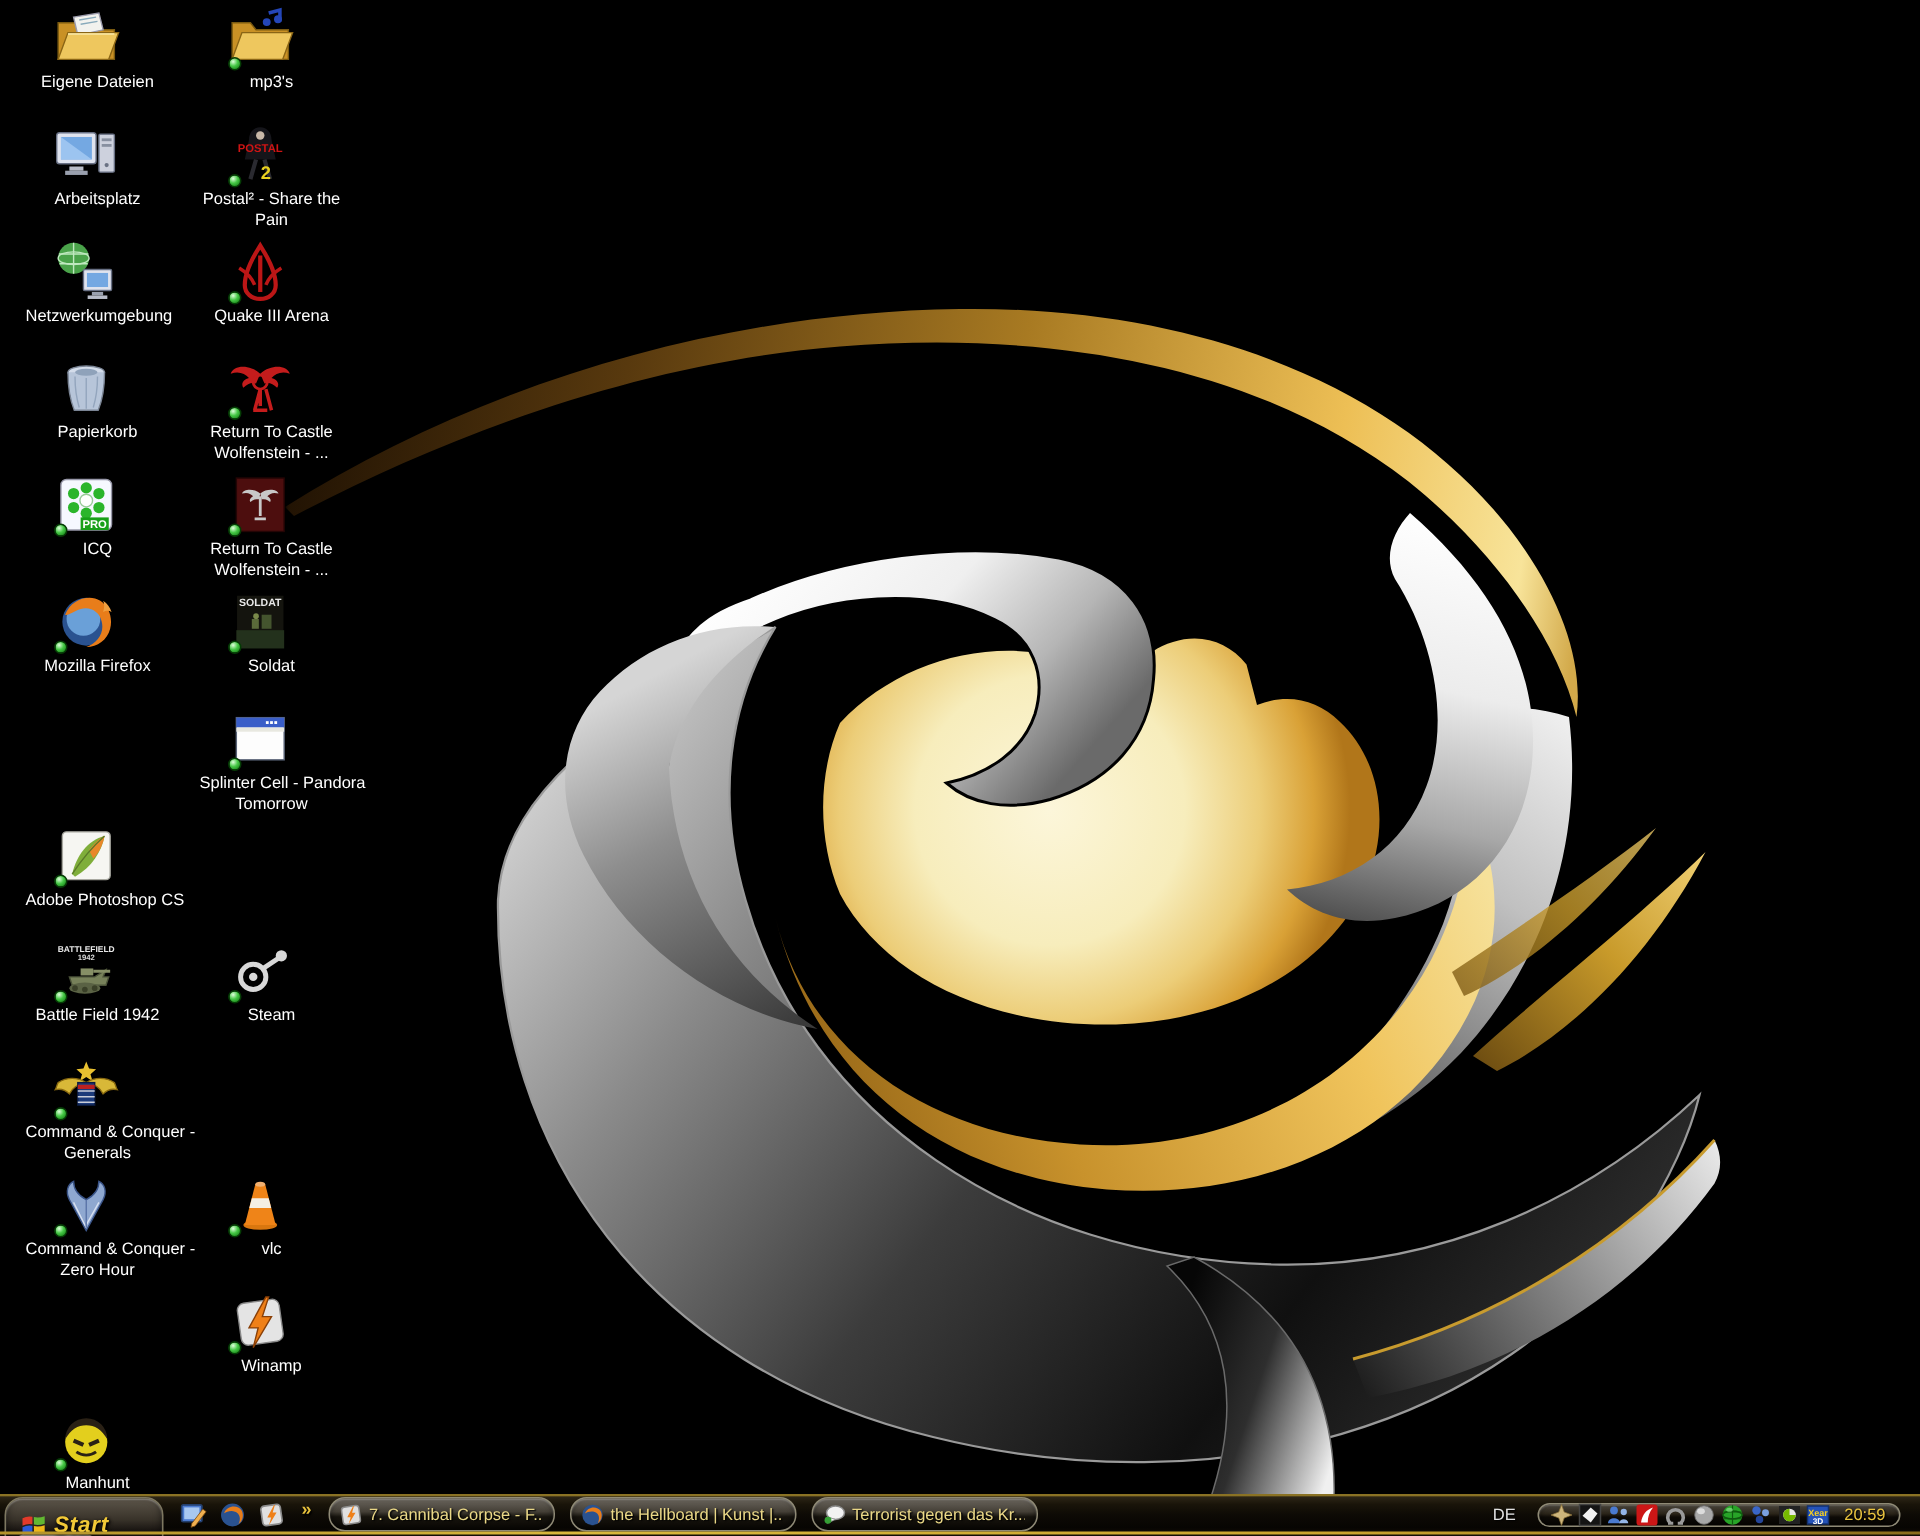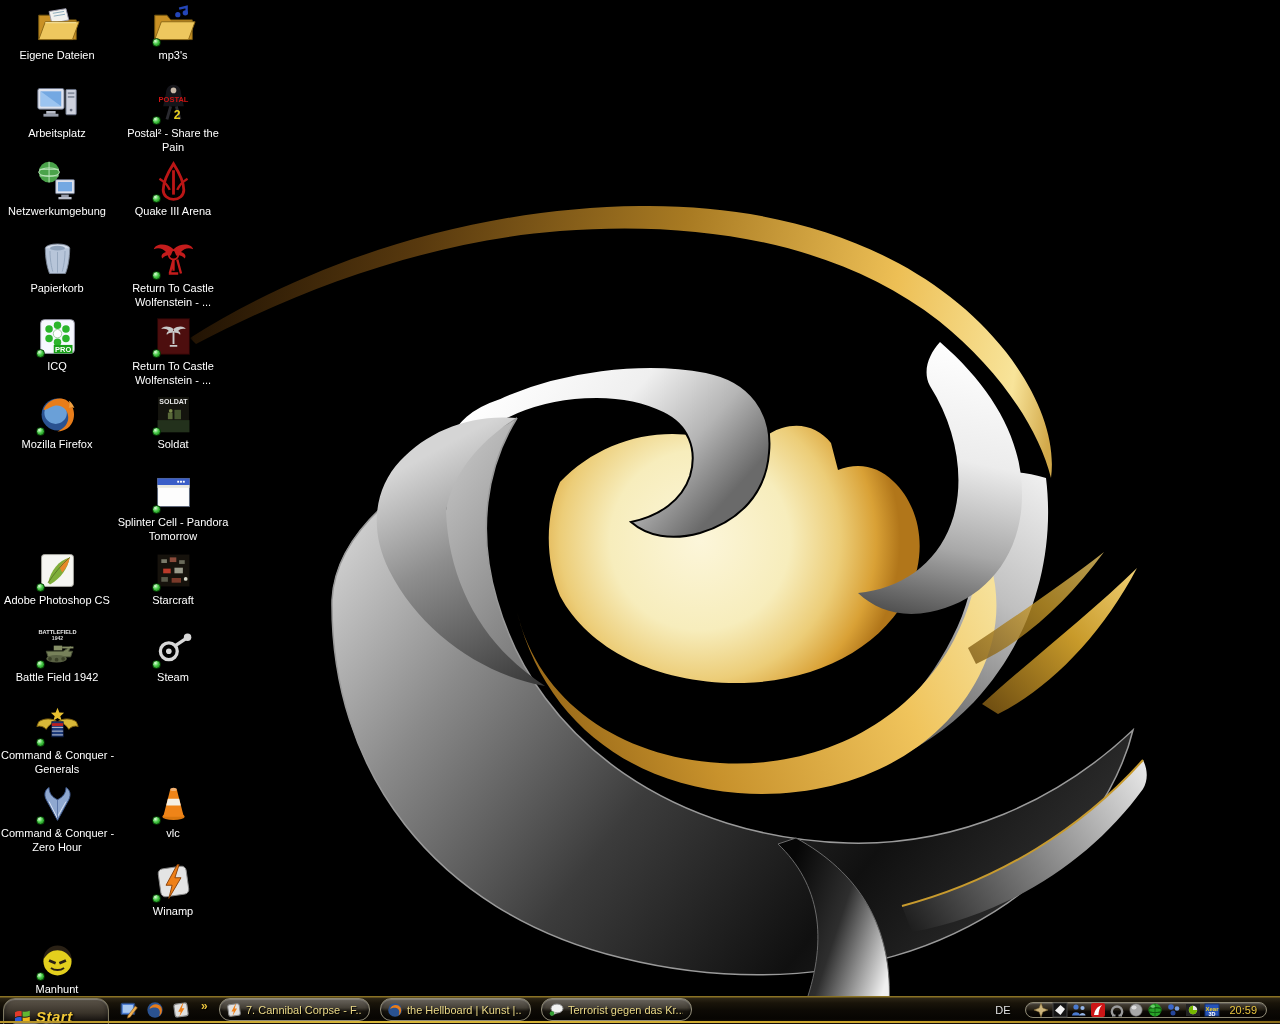--- a/index.html
+++ b/index.html
@@ -9,21 +9,21 @@
 
   
   #icon-grid { position:absolute; inset:0; }
   .dicon { position:absolute; width:112px; text-align:center; cursor:pointer; }
   .dicon .ic { width:45px; height:45px; margin:0 auto; position:relative; }
   .dicon .ic svg { width:45px; height:45px; filter:drop-shadow(1px 1px 1px rgba(0,0,0,.85)); }
   .badge { position:absolute; left:1px; bottom:1px; width:9px; height:9px; border-radius:50%;
            background:radial-gradient(circle at 35% 30%, #dfffdc, #46c846 45%, #0b6e0b);
            border:1px solid #053c05; }
   .dlabel { margin-top:1px; font-size:11px; line-height:13.5px; color:#fff; white-space:pre;
-            text-shadow:1px 1px 2px #000, 0 0 4px #000, 0 0 4px #000; }
+            text-shadow:1px 1px 2px #000, 0 0 4px #000, 0 0 4px #000;padding-left:16px; }
 
   
   #taskbar { position:absolute; left:0; right:0; bottom:0; height:28px; z-index:5;
     background:linear-gradient(180deg,#8a7224 0,#8a7224 1px,#2c2516 2px,#191409 7px,#0d0a05 50%,#070502 80%,#140f07 100%); }
   #taskbar::after { content:""; position:absolute; left:0; right:0; bottom:1px; height:2px;
     background:linear-gradient(90deg,#b3922a,#d9b83c 30%,#caa42e 70%,#8a6d1c); }
 
   .start-btn { position:absolute; left:3px; top:2px; height:37px; width:106px; border-radius:12px;
     border:1px solid #7d7760; display:flex; align-items:center; padding-left:10px; gap:5px; cursor:pointer;
     background:linear-gradient(180deg,#5c554a,#39332a 40%,#171310 62%,#0d0a07);
@@ -341,34 +341,20 @@
             <rect x="7" y="9" width="34" height="30" fill="#fdfdfd" stroke="#5a6478"></rect>
             <rect x="7" y="9" width="34" height="7" fill="#3a5ec8"></rect>
             <rect x="34" y="11.5" width="2" height="2" fill="#fff"></rect>
             <rect x="31" y="11.5" width="2" height="2" fill="#fff"></rect>
             <rect x="28" y="11.5" width="2" height="2" fill="#fff"></rect>
             <rect x="7" y="16" width="34" height="3" fill="#e8e8e0"></rect>
           </svg><span class="badge"></span></div>
       <div class="dlabel">Splinter Cell - Pandora
 Tomorrow</div>
     </div>
-      <div class="dicon" style="left: 117px; top: 548px;">
-      <div class="ic"><svg viewBox="0 0 48 48">
-            <rect x="7" y="7" width="34" height="34" fill="#16120c"></rect>
-            <rect x="11" y="12" width="6" height="4" fill="#7a7a6a"></rect>
-            <rect x="20" y="10" width="7" height="5" fill="#8a4a3a"></rect>
-            <rect x="30" y="13" width="6" height="4" fill="#6a6a5a"></rect>
-            <rect x="13" y="22" width="8" height="5" fill="#bb3a2a"></rect>
-            <rect x="25" y="21" width="9" height="6" fill="#9a9a8a"></rect>
-            <rect x="11" y="31" width="7" height="5" fill="#5a5a4a"></rect>
-            <rect x="22" y="32" width="10" height="5" fill="#7a3a2a"></rect>
-            <circle cx="37" cy="33" r="2" fill="#d8d8c8"></circle>
-          </svg><span class="badge"></span></div>
-      <div class="dlabel">Starcraft</div>
-    </div>
       <div class="dicon" style="left: 117px; top: 625px;">
       <div class="ic"><svg viewBox="0 0 48 48">
             <circle cx="19" cy="28" r="9" fill="none" stroke="#d8d8d8" stroke-width="3.5"></circle>
             <path d="M26 22L38 14" stroke="#d8d8d8" stroke-width="3.5"></path>
             <circle cx="39" cy="13" r="4" fill="#d8d8d8"></circle>
             <circle cx="19" cy="28" r="3" fill="#d8d8d8"></circle>
           </svg><span class="badge"></span></div>
       <div class="dlabel">Steam</div>
     </div>
       <div class="dicon" style="left: 117px; top: 859px;">

